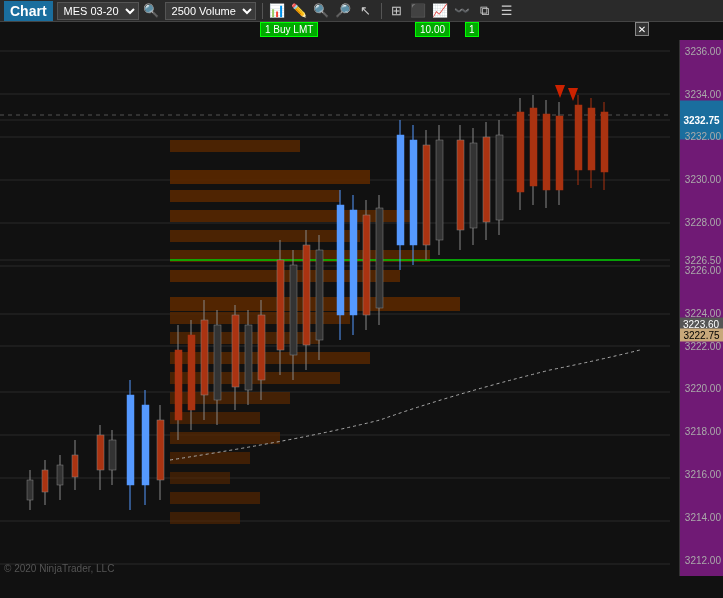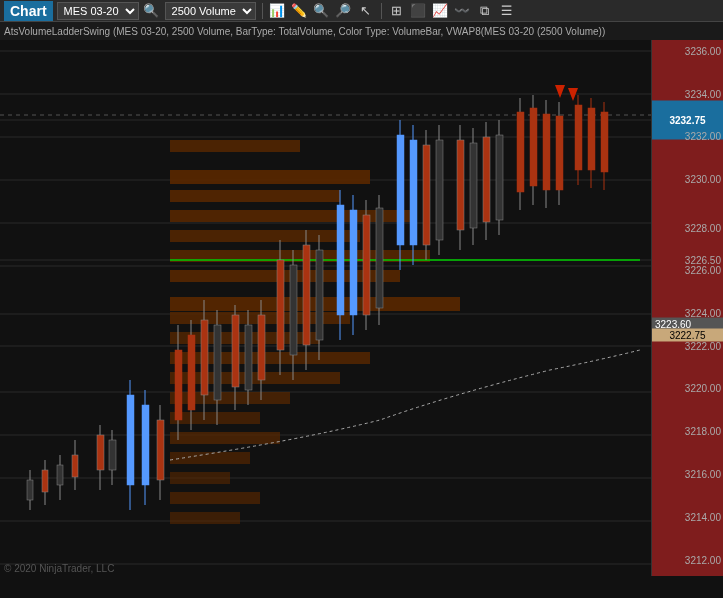--- a/index.html
+++ b/index.html
@@ -90,23 +90,23 @@
       left: 0;
       width: 670px;
       bottom: 22px;
     }
 
     
     #price-axis {
       position: absolute;
       top: 18px;
       right: 0;
-      width: 72px;
+      width: 44px;
       bottom: 22px;
-      background: #7f1d1d;
+      background: #701a75;
       border-left: 1px solid #333;
     }
 
     
     #time-axis {
       position: absolute;
       bottom: 0;
       left: 0;
       right: 0;
       height: 22px;
@@ -219,23 +219,20 @@
   <div class="tb-icon">⊞</div>
   <div class="tb-icon">⬛</div>
   <div class="tb-icon">📈</div>
   <div class="tb-icon">〰️</div>
   <div class="tb-icon">⧉</div>
   <div class="tb-icon">☰</div>
 </div>
 
 <div id="chart-area">
 
-  <div id="subtitle">
-    <span>AtsVolumeLadderSwing (MES 03-20, 2500 Volume, BarType: TotalVolume, Color Type: VolumeBar, VWAP8(MES 03-20 (2500 Volume))</span>
-  </div>
 
   <svg id="chart-canvas" viewBox="0 0 670 536" preserveAspectRatio="none" style="position:absolute;top:18px;left:0;width:670px;bottom:22px;height:calc(100% - 40px);">
 
     <rect width="670" height="536" fill="#111"></rect>
 
     <line x1="0" y1="11" x2="670" y2="11" stroke="#2a2a2a" stroke-width="1"></line>
     <line x1="0" y1="54" x2="670" y2="54" stroke="#2a2a2a" stroke-width="1"></line>
     <line x1="0" y1="80" x2="670" y2="80" stroke="#2a2a2a" stroke-width="1"></line>
     <line x1="0" y1="97" x2="670" y2="97" stroke="#2a2a2a" stroke-width="1"></line>
     <line x1="0" y1="140" x2="670" y2="140" stroke="#2a2a2a" stroke-width="1"></line>
@@ -397,21 +394,21 @@
     <polygon points="568,48 578,48 573,61" fill="#cc2200"></polygon>
 
   </svg>
 
   <div id="price-axis">
     <div class="price-label" style="top:2%;">3236.00</div>
     <div class="price-label" style="top:10%;">3234.00</div>
     <div class="price-label price-label-highlight" style="top:15%;right:0;width:100%;text-align:center;">3232.75</div>
     <div class="price-label" style="top:18%;">3232.00</div>
     <div class="price-label" style="top:26%;">3230.00</div>
-    <div class="price-label" style="top:34%;margin-top:6px;">3228.00</div>
+    <div class="price-label" style="top:34%;">3228.00</div>
     <div class="price-label" style="top:41%;">3226.50</div>
     <div class="price-label" style="top:43%;">3226.00</div>
     <div class="price-label" style="top:51%;">3224.00</div>
     <div class="price-label price-label-gray" style="top:53%;right:0;width:100%;text-align:left;">3223.60</div>
     <div class="price-label price-label-tan" style="top:55%;right:0;width:100%;text-align:center;">3222.75</div>
     <div class="price-label" style="top:57%;">3222.00</div>
     <div class="price-label" style="top:65%;">3220.00</div>
     <div class="price-label" style="top:73%;">3218.00</div>
     <div class="price-label" style="top:81%;">3216.00</div>
     <div class="price-label" style="top:89%;">3214.00</div>

